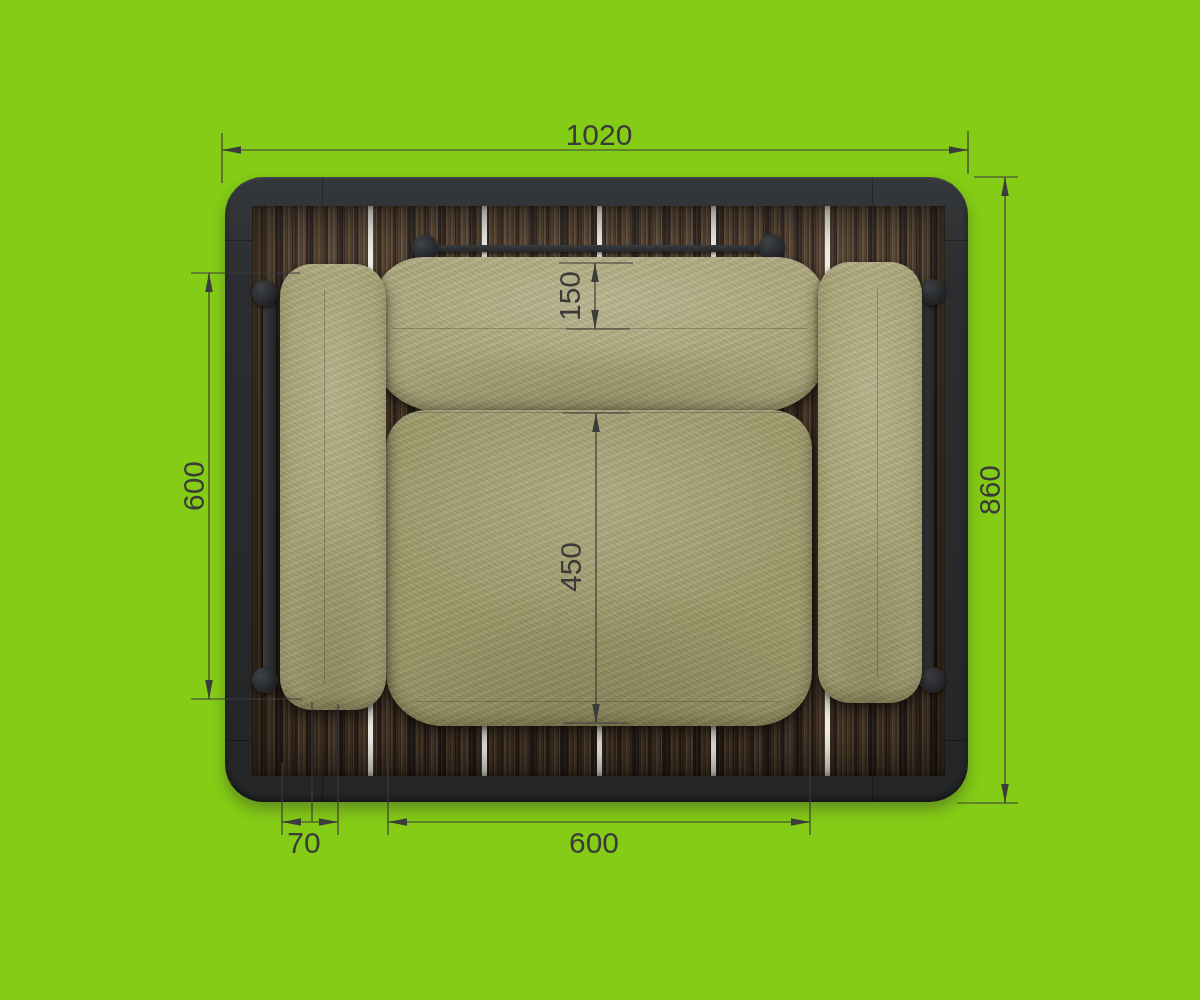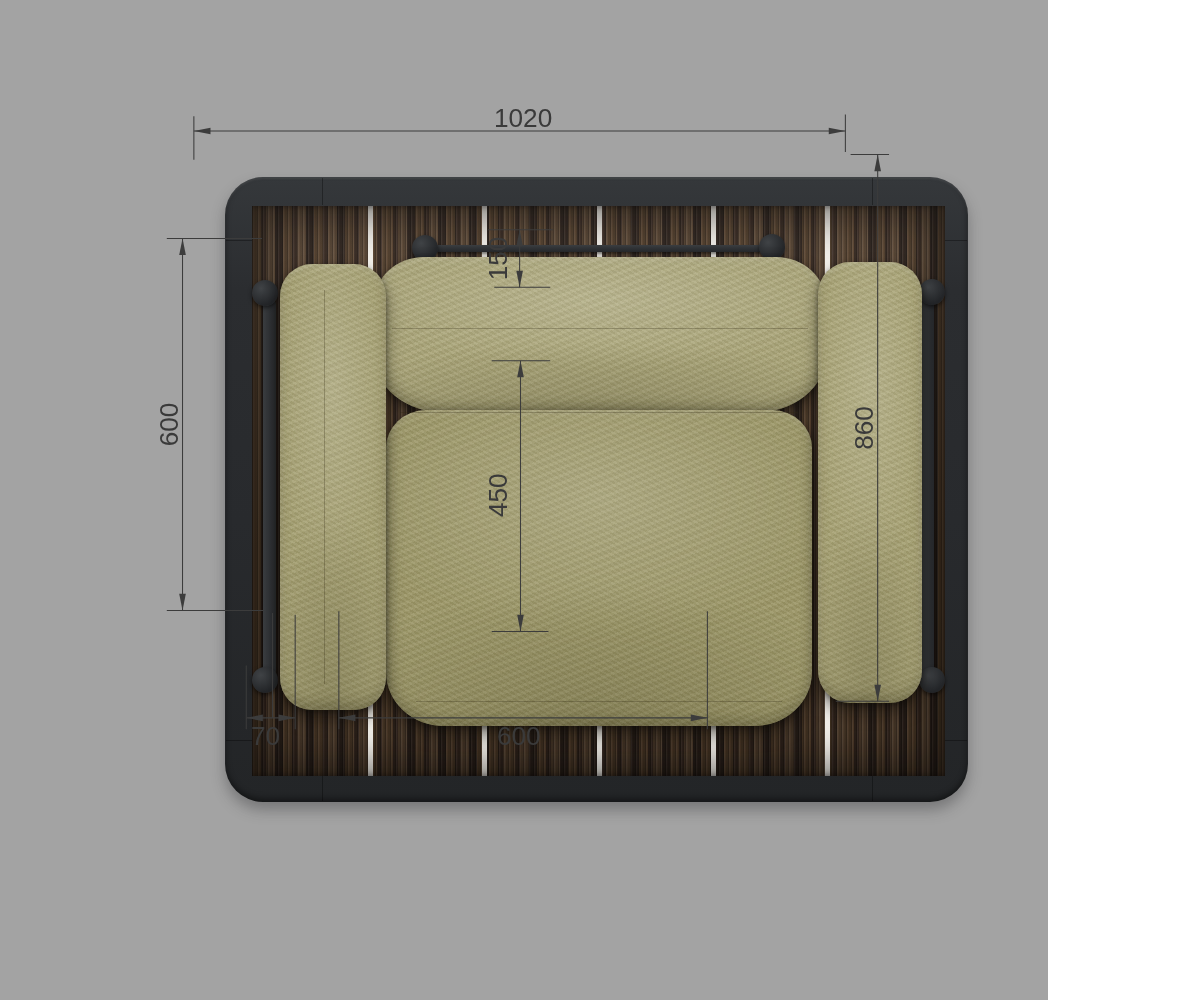--- a/index.html
+++ b/index.html
@@ -1,17 +1,17 @@
 <!DOCTYPE html>
 <html><head>
 <meta charset="utf-8">
 <style>
   html,body{margin:0;padding:0;background:#ffffff;}
   .stage{
-    position:relative;width:1048px;height:1000px;background:#a3a3a3;overflow:hidden;
+    position:relative;width:1200px;height:1000px;background:#84cc16;overflow:hidden;
     font-family:"Liberation Sans","DejaVu Sans",sans-serif;
   }
   
   .frame{
     position:absolute;left:225px;top:177px;width:743px;height:625px;
     border-radius:38px;
     background:linear-gradient(180deg,#35383b 0%,#2b2d30 18%,#282a2d 55%,#232527 100%);
     box-shadow:0 8px 14px rgba(40,40,42,.35), inset 0 2px 2px rgba(255,255,255,.08), inset 0 -3px 6px rgba(0,0,0,.45);
   }
   .frame-joint{position:absolute;background:rgba(0,0,0,.32);}

